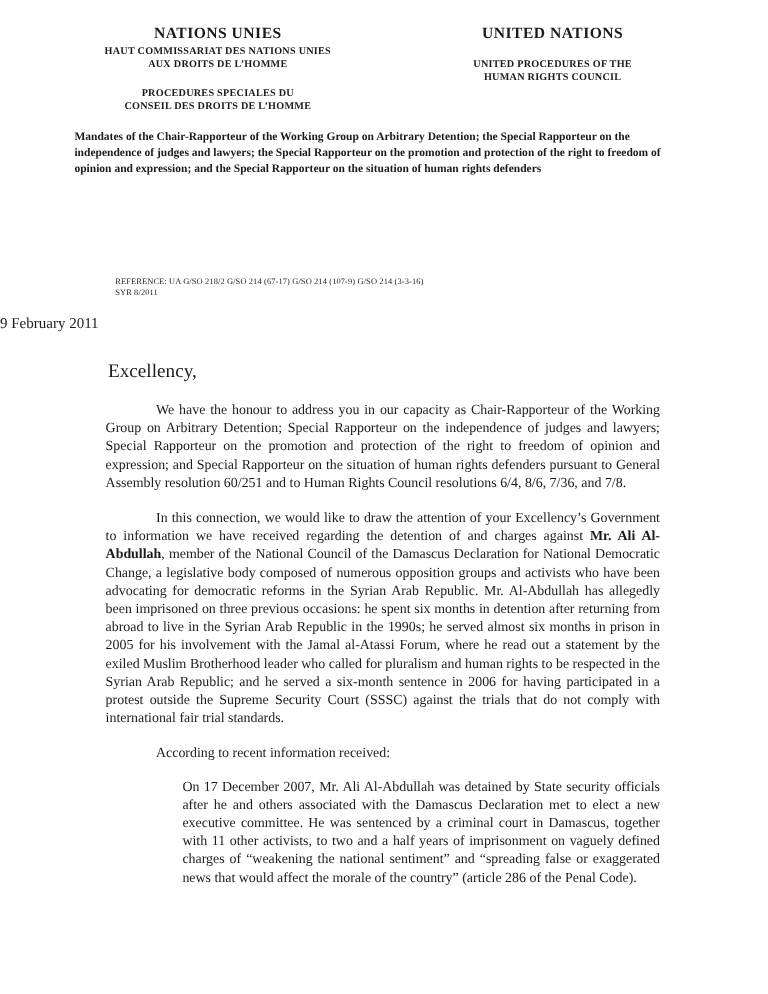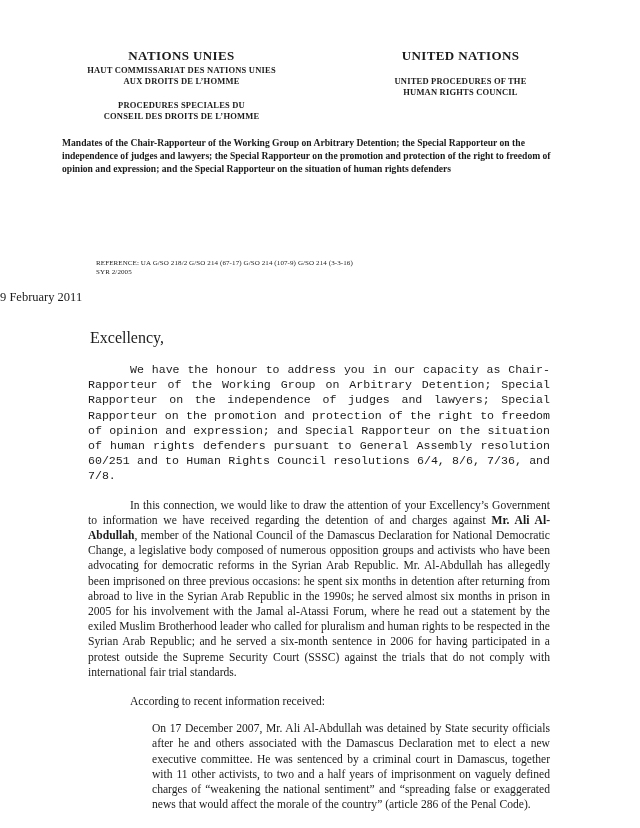--- a/index.html
+++ b/index.html
@@ -10,21 +10,21 @@
     background: #ffffff;
     position: relative;
     overflow: hidden;
     font-family: "Liberation Serif", "DejaVu Serif", serif;
     color: #1b1b1b;
   }
   
   .letterhead {
     display: flex;
     justify-content: space-between;
-    padding: 48px 40px 0 42px;
+    padding: 20px 40px 0 42px;
     text-align: center;
   }
   .lh-col { width: 288px; }
   .lh-title {
     font-size: 13px;
     font-weight: bold;
     letter-spacing: 0.4px;
     line-height: 15px;
     margin-bottom: 2px;
   }
@@ -62,21 +62,21 @@
     font-size: 16px;
   }
   
   .body-text {
     margin: 0 90px 0 88px;
     text-align: justify;
     font-size: 11.6px;
     line-height: 15.2px;
   }
   .para { margin-top: 14px; }
-  .para.first { margin-top: 15px; font-family: Liberation Mono, monospace; }
+  .para.first { margin-top: 15px; }
   .para.indent { text-indent: 42px; }
   .para.block {
     margin-left: 64px;
     margin-top: 12px;
     text-indent: 0;
   }
   .bold { font-weight: bold; }
 </style>
 </head>
 <body>
@@ -95,21 +95,21 @@
       <div class="lh-title">UNITED NATIONS</div>
       <div class="lh-line lh-section">UNITED PROCEDURES OF THE</div>
       <div class="lh-line">HUMAN RIGHTS COUNCIL</div>
     </div>
   </div>
 
   <div class="mandates">Mandates of the Chair-Rapporteur of the Working Group on Arbitrary Detention; the Special Rapporteur on the independence of judges and lawyers; the Special Rapporteur on the promotion and protection of the right to freedom of opinion and expression; and the Special Rapporteur on the situation of human rights defenders</div>
 
   <div class="reference">
     <div>REFERENCE: UA G/SO 218/2 G/SO 214 (67-17) G/SO 214 (107-9) G/SO 214 (3-3-16)</div>
-    <div>SYR 2/2005</div>
+    <div>SYR 8/2011</div>
   </div>
 
   <div class="date">9 February 2011</div>
 
   <div class="salutation">Excellency,</div>
 
   <div class="body-text">
     <p class="para first indent">We have the honour to address you in our capacity as Chair-Rapporteur of the Working Group on Arbitrary Detention; Special Rapporteur on the independence of judges and lawyers; Special Rapporteur on the promotion and protection of the right to freedom of opinion and expression; and Special Rapporteur on the situation of human rights defenders pursuant to General Assembly resolution 60/251 and to Human Rights Council resolutions 6/4, 8/6, 7/36, and 7/8.</p>
     <p class="para indent"><span>In this connection, we would like to draw the attention of your Excellency’s Government to information we have received regarding the detention of and charges against </span><span class="bold">Mr. Ali Al-Abdullah</span><span>, member of the National Council of the Damascus Declaration for National Democratic Change, a legislative body composed of numerous opposition groups and activists who have been advocating for democratic reforms in the Syrian Arab Republic. Mr. Al-Abdullah has allegedly been imprisoned on three previous occasions: he spent six months in detention after returning from abroad to live in the Syrian Arab Republic in the 1990s; he served almost six months in prison in 2005 for his involvement with the Jamal al-Atassi Forum, where he read out a statement by the exiled Muslim Brotherhood leader who called for pluralism and human rights to be respected in the Syrian Arab Republic; and he served a six-month sentence in 2006 for having participated in a protest outside the Supreme Security Court (SSSC) against the trials that do not comply with international fair trial standards.</span></p>
     <p class="para indent">According to recent information received:</p>

